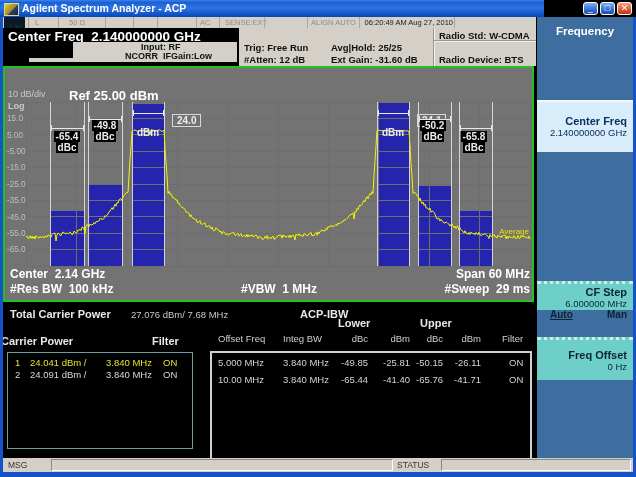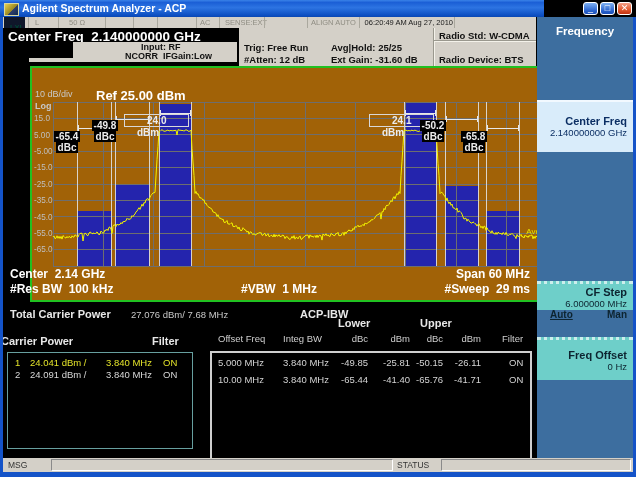--- a/index.html
+++ b/index.html
@@ -36,25 +36,25 @@
   .inp-txt{position:absolute;font-size:9px;font-weight:bold;color:#111;}
   .rf-arrow{position:absolute;left:216px;top:-2px;font-size:10px;color:#111;font-weight:bold;}
 
   
   .infopanel{left:237px;top:28px;width:299px;height:38px;background:#d4d0c8;border-left:2px solid #000;box-sizing:border-box;}
   .info-txt{position:absolute;font-size:9.5px;font-weight:bold;color:#111;}
   .info-vsep{position:absolute;left:194px;top:0;width:1px;height:38px;background:#9a988e;box-shadow:1px 0 0 #f4f2ea;}
   .info-hsep{position:absolute;left:195px;top:12px;width:102px;height:1px;background:#9a988e;box-shadow:0 1px 0 #f4f2ea;}
 
   
-  .screen{left:3px;top:66px;width:527px;height:232px;background:#a16207;border:2px solid #21c121;margin-left:27px;}
+  .screen{left:3px;top:66px;width:527px;height:232px;background:#737373;border:2px solid #21c121;}
   #spec{position:absolute;left:0;top:0;}
   .ann{position:absolute;text-align:center;font-size:10px;font-weight:bold;color:#ececec;line-height:11px;}
   .ann .bgy{display:inline-block;background:#000;padding:0 2px;}
-  .ann .boxed{display:inline-block;border:1px solid #d8d8d8;padding:0 22px;background:transparent;}
+  .ann .boxed{display:inline-block;border:1px solid #d8d8d8;padding:0 4px;background:transparent;margin-left:48px;}
   .specrow{left:10px;width:520px;display:flex;justify-content:space-between;
            color:#fff;font-size:12px;font-weight:bold;}
 
   
   .m-txt{position:absolute;color:#e8e8e8;}
   .cbox{left:7px;top:352px;width:184px;height:95px;border:1px solid #679f9f;}
   .crow{position:absolute;font-size:9.5px;}
   .crow span{position:absolute;white-space:pre;}
   .row-y{color:#e3e32a;}
   .row-w{color:#d8d8d8;}

